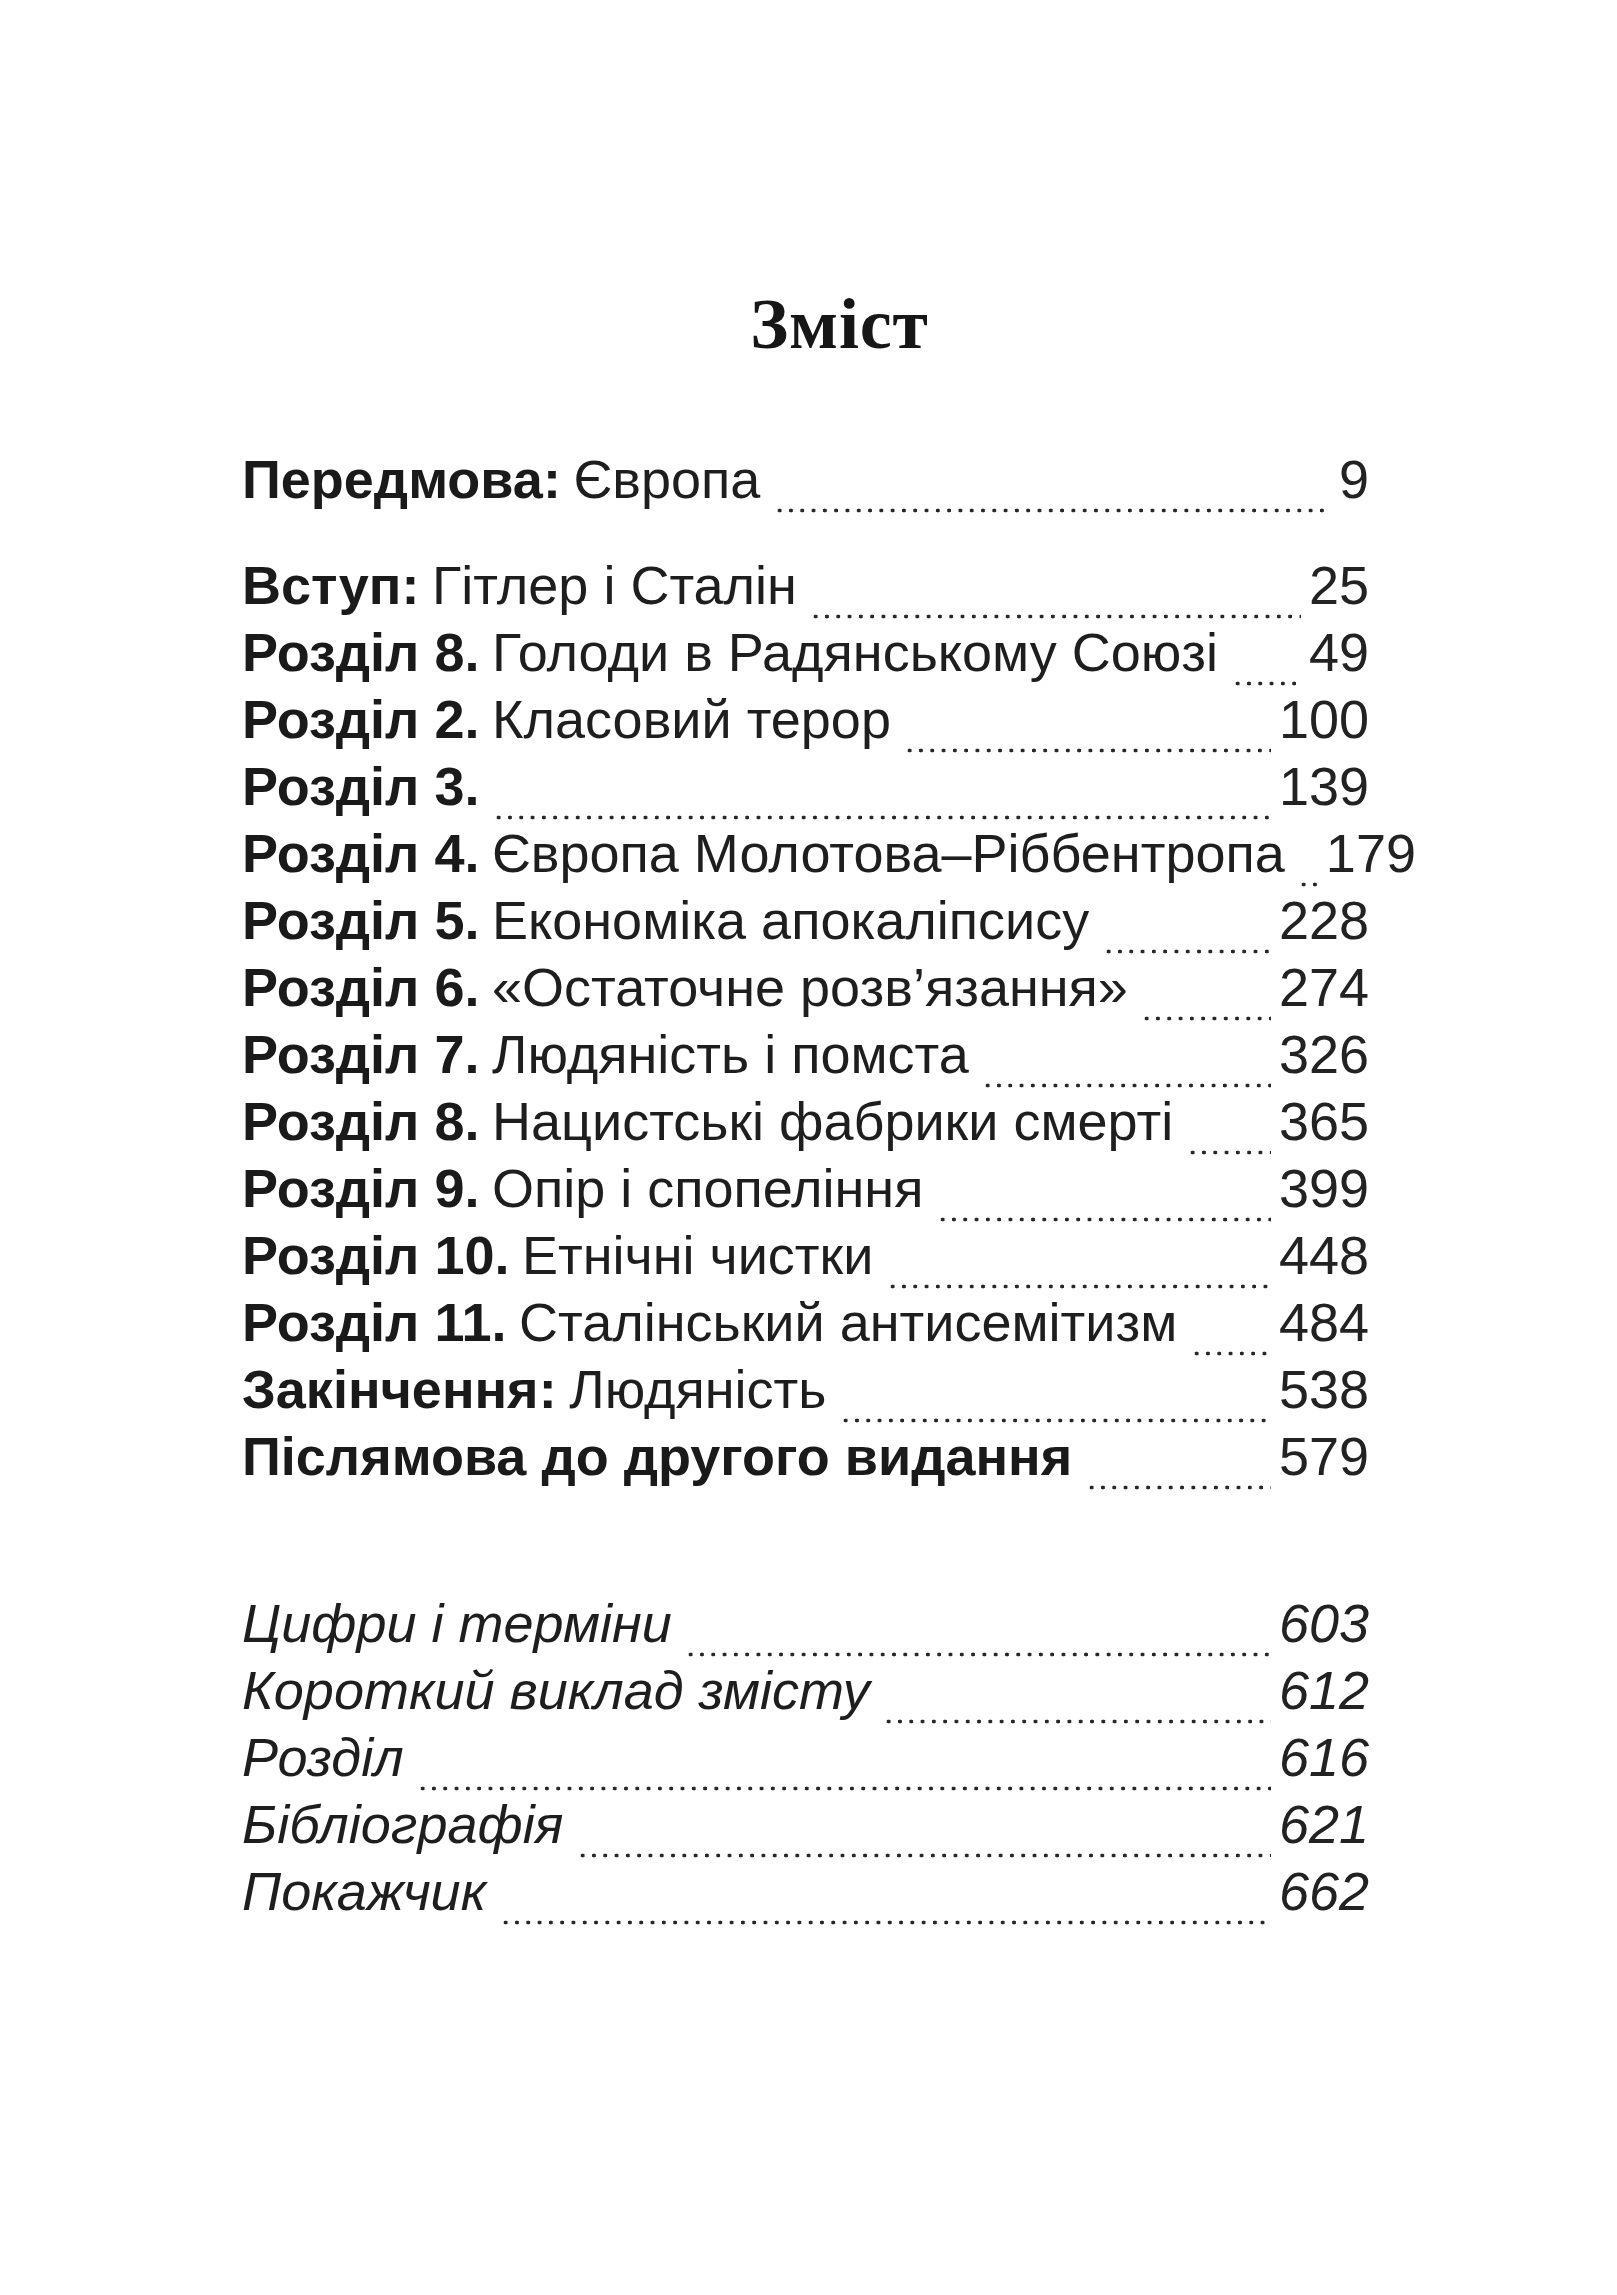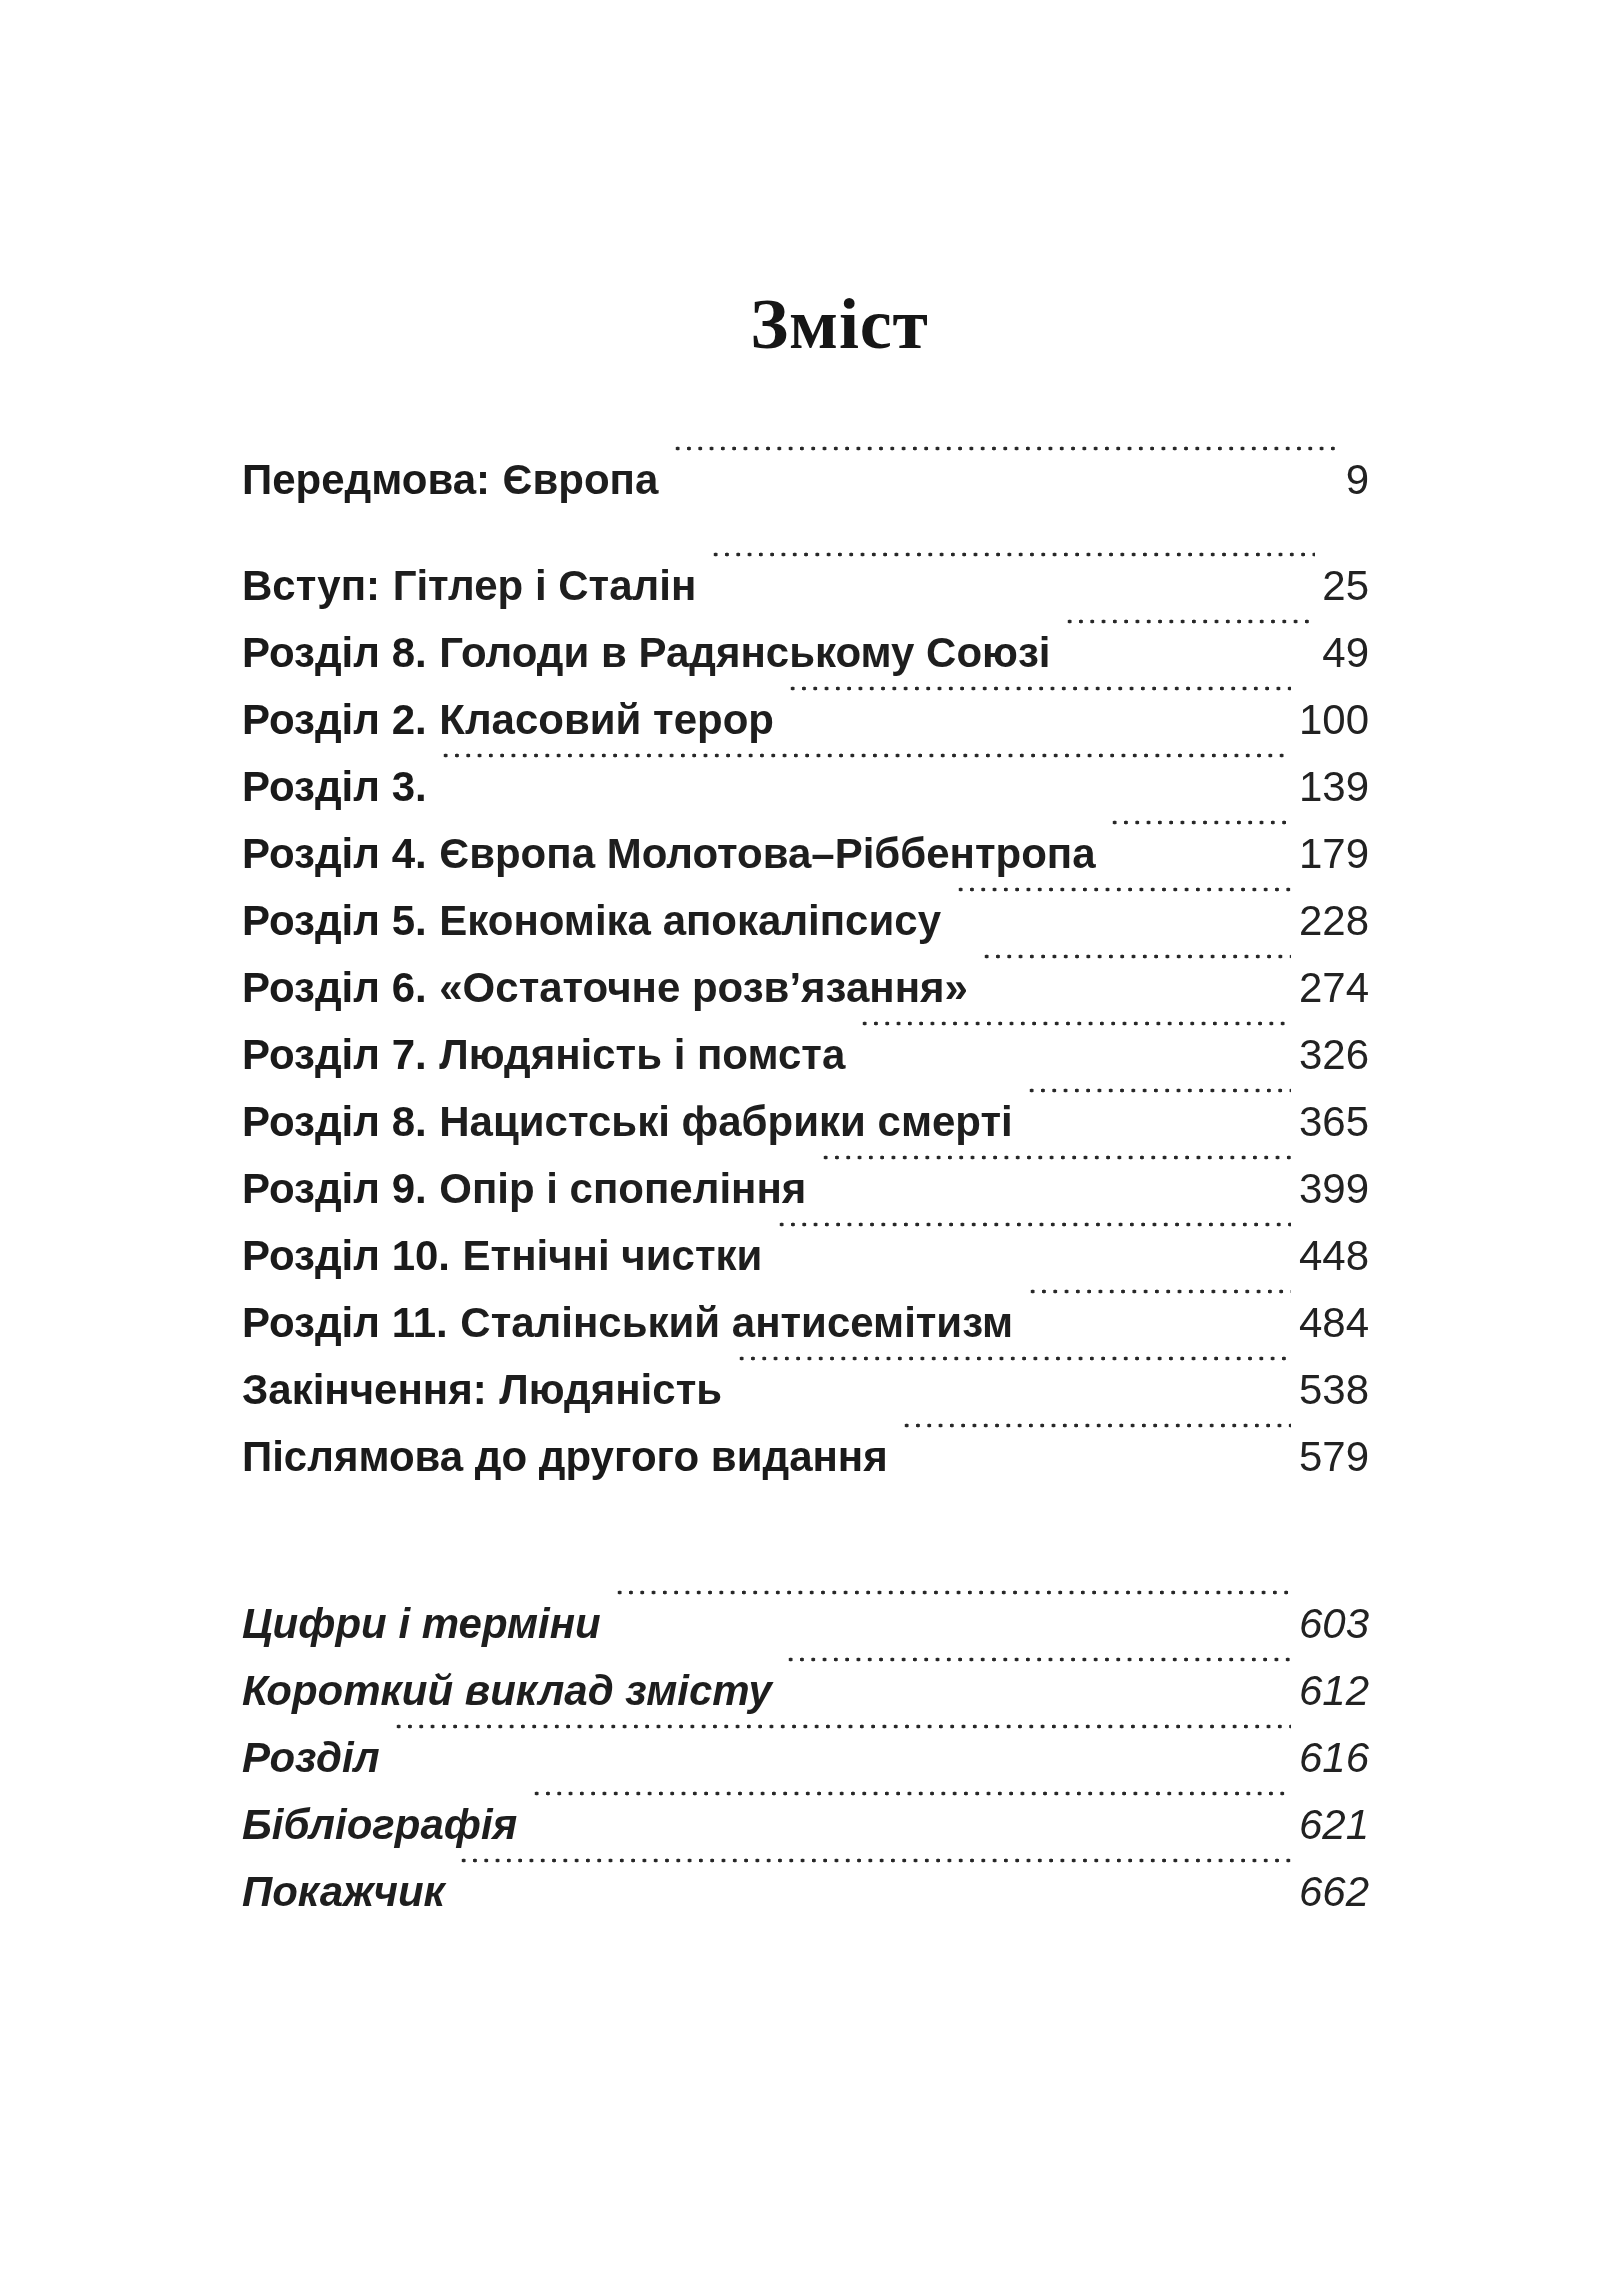--- a/index.html
+++ b/index.html
@@ -34,36 +34,36 @@
     position: absolute;
     left: 242px;
     width: 1127px;
   }
   #toc-preface    { top: 446px;  }
   #toc-chapters   { top: 552px;  }
   #toc-backmatter { top: 1590px; }
 
   .toc-row {
     display: flex;
-    align-items: flex-start;
+    align-items: flex-end;
     height: 67px;
     line-height: 67px;
-    font-size: 42px;
+    font-size: 54px;
     white-space: nowrap;
   }
   #toc-backmatter .toc-row {
     height: 67px;
     line-height: 67px;
   }
   .entry-label {
     font-weight: 700;
     color: #1a1a1a;
   }
   .entry-label + .entry-title { margin-left: 12.6px; }
-  .entry-title { font-weight: 700; }
+  .entry-title { font-weight: 400; }
 
   .dot-leader {
     flex: 1 1 auto;
     min-width: 20px;
     height: 5px;
     margin: 0 7.6px 0 13.5px;
     background-image: radial-gradient(circle, #262626 1.7px, transparent 2.2px);
     background-size: 11.3px 5px;
     background-position: left bottom;
     background-repeat: repeat-x;

